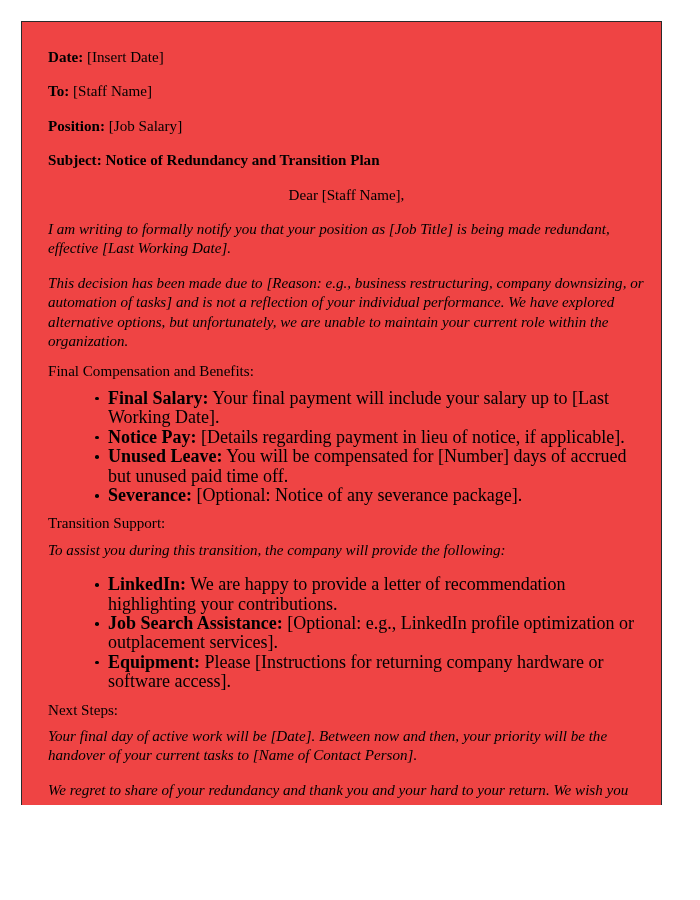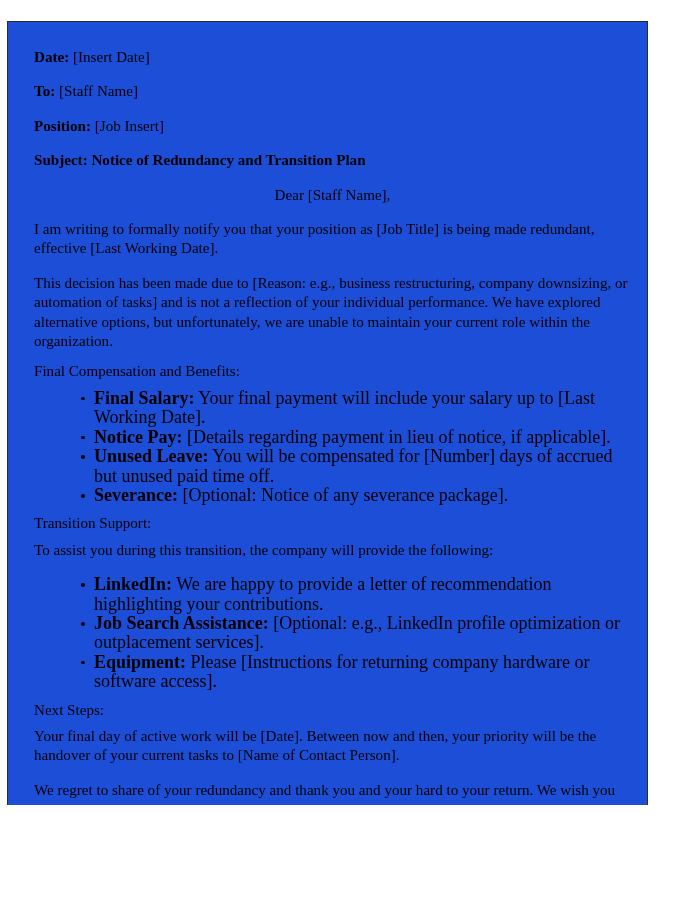--- a/index.html
+++ b/index.html
@@ -11,31 +11,31 @@
     width: 700px;
     height: 900px;
     overflow: hidden;
     font-family: "Liberation Serif", "DejaVu Serif", serif;
     color: #000000;
   }
 
   
   #page-frame {
     position: absolute;
-    left: 7px;
+    left: 21px;
     top: 21px;
     width: 641px;
     height: 784px;
     border-left: 1.4px solid #2b2b2b;
     border-right: 1.4px solid #2b2b2b;
     border-top: 1.4px solid #2b2b2b;
     border-bottom: none;
     box-sizing: border-box;
     overflow: hidden;
-    background: #1d4ed8;
+    background: #ef4444;
   }
 
   #doc-body {
     position: absolute;
     left: 26px;
     top: 26px;
     width: 597px;
   }
 
   
@@ -53,21 +53,21 @@
   .meta-line { margin-bottom: 15px; }
   .meta-label { font-weight: bold; }
 
   .subject-line {
     font-weight: bold;
     margin-bottom: 15px;
   }
 
   .salutation { margin-bottom: 15px; text-align: center; }
 
-  .para { margin-bottom: 15px; }
+  .para { margin-bottom: 15px; font-style: italic; }
 
   .section-heading {
     font-weight: normal;
     margin-bottom: 7px;
   }
   .section-heading.tight-top { margin-top: -4px; }
 
   
   ul.bullets {
     margin: 0 0 9px 0;
@@ -109,21 +109,21 @@
       <span>[Insert Date]</span>
     </p>
 
     <p class="meta-line">
       <span class="meta-label">To:</span>
       <span>[Staff Name]</span>
     </p>
 
     <p class="meta-line">
       <span class="meta-label">Position:</span>
-      <span>[Job Insert]</span>
+      <span>[Job Salary]</span>
     </p>
 
     <p class="subject-line">Subject: Notice of Redundancy and Transition Plan</p>
 
     <p class="salutation">Dear [Staff Name],</p>
 
     <p class="para">I am writing to formally notify you that your position as [Job Title] is being made redundant, effective [Last Working Date].</p>
 
     <p class="para">This decision has been made due to [Reason: e.g., business restructuring, company downsizing, or automation of tasks] and is not a reflection of your individual performance. We have explored alternative options, but unfortunately, we are unable to maintain your current role within the organization.</p>
 

